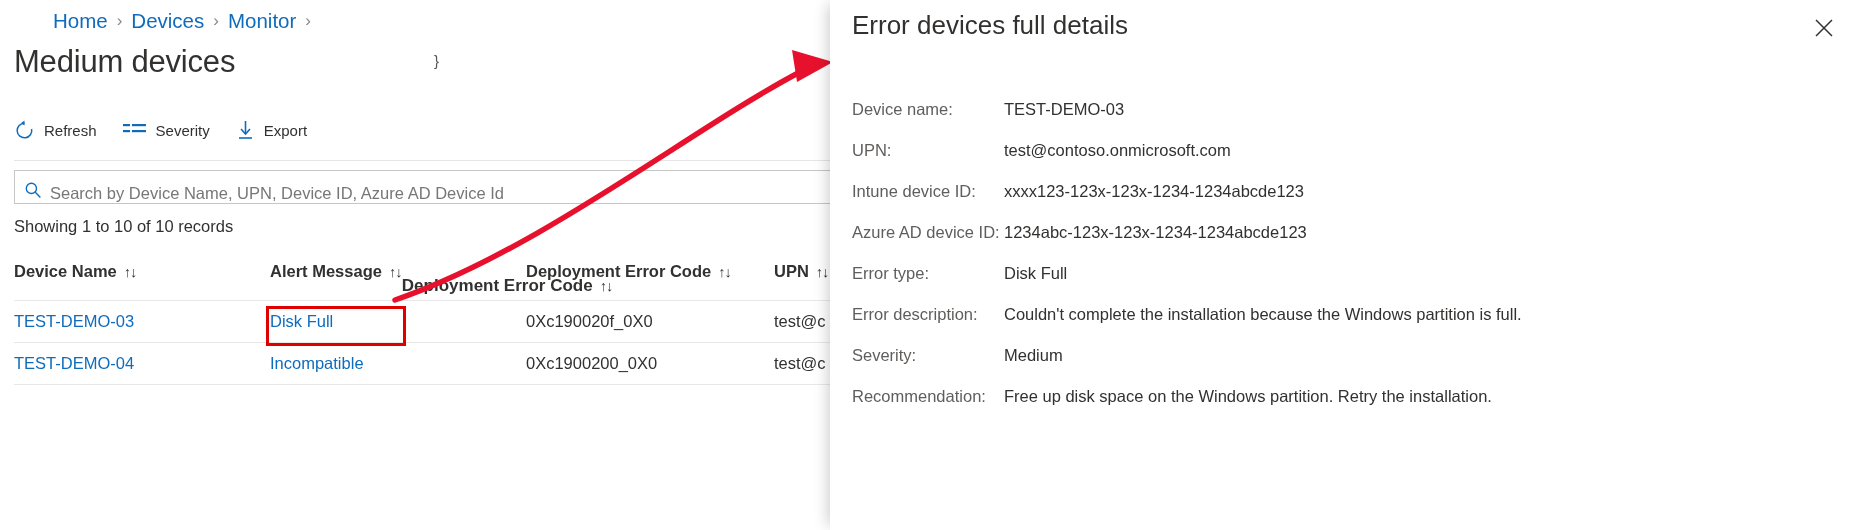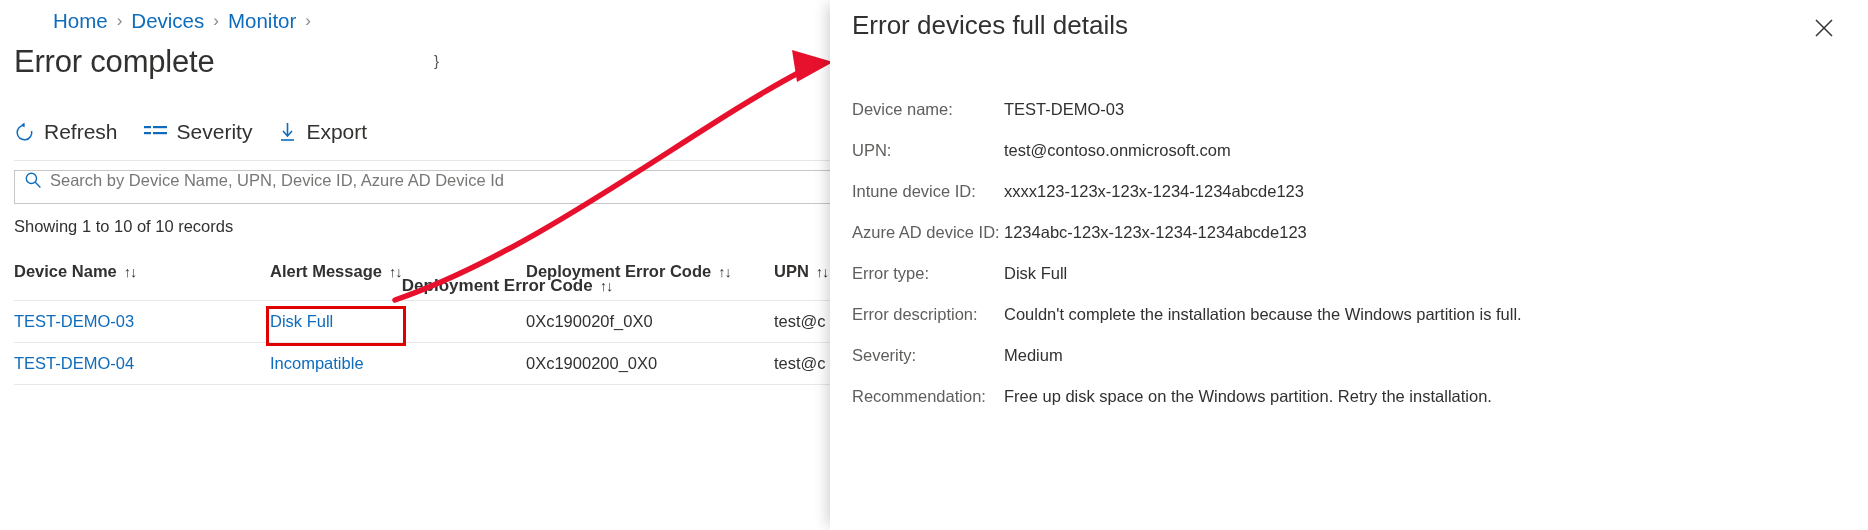--- a/index.html
+++ b/index.html
@@ -30,34 +30,34 @@
     position: absolute; left: 434px; top: 52px;
     font-size: 15px; color: #555;
   }
 
   
   #command-bar {
     position: absolute; left: 14px; top: 120px;
     display: flex; align-items: center; gap: 26px;
   }
   .cmd { display: flex; align-items: center; gap: 9px; cursor: pointer; }
-  .cmd .label { font-size: 21px; color: #323130; }
+  .cmd .label { font-size: 15px; color: #323130; }
   .cmd svg { display: block; }
 
   #cmd-divider {
     position: absolute; left: 14px; top: 160px;
     width: 986px; height: 1px; background: #e6e6e6;
   }
 
   
   #search-box {
     position: absolute; left: 14px; top: 170px;
     width: 986px; height: 34px;
     border: 1px solid #c8c6c4; background: #fff;
-    display: flex; align-items: flex-start; padding-left: 9px; gap: 8px;
+    display: flex; align-items: flex-end; padding-left: 9px; gap: 8px;
   }
   #search-input {
     border: 0; outline: 0; background: transparent;
     font-family: "Liberation Sans", sans-serif;
     font-size: 16.5px; color: #605e5c; width: 92%;
   }
   #search-input::placeholder { color: #797775; }
 
   #records-line {
     position: absolute; left: 14px; top: 217px;
@@ -130,21 +130,21 @@
 
     <div id="breadcrumb">
       <span class="crumb">Home</span>
       <span class="sep">›</span>
       <span class="crumb">Devices</span>
       <span class="sep">›</span>
       <span class="crumb">Monitor</span>
       <span class="sep">›</span>
     </div>
 
-    <div id="page-title">Error complete</div>
+    <div id="page-title">Medium devices</div>
     <div id="stray-mark">}</div>
 
     <div id="command-bar">
       <div class="cmd">
         <span>
           <svg width="21" height="21" viewBox="0 0 21 21">
             <path d="M10.5 3.2 A7.3 7.3 0 1 0 17.6 9" fill="none" stroke="#0f6cbd" stroke-width="1.5"></path>
             <path d="M10.5 0.6 L10.5 5.6 L7.2 3.1 Z" fill="#0f6cbd"></path>
           </svg>
         </span>

